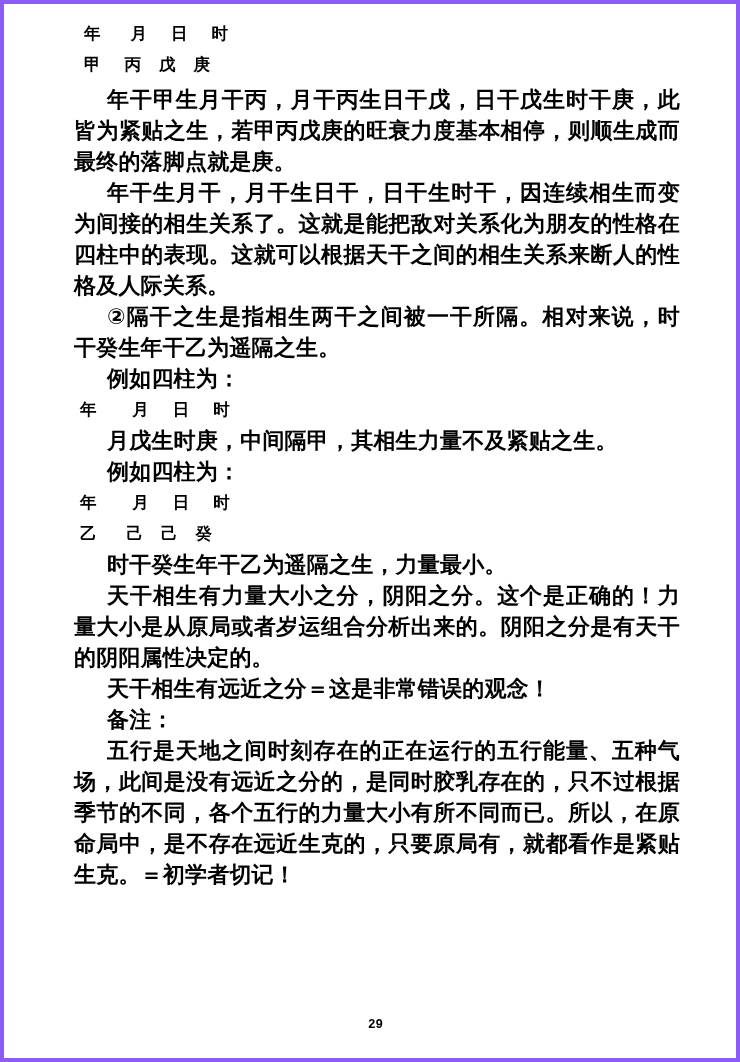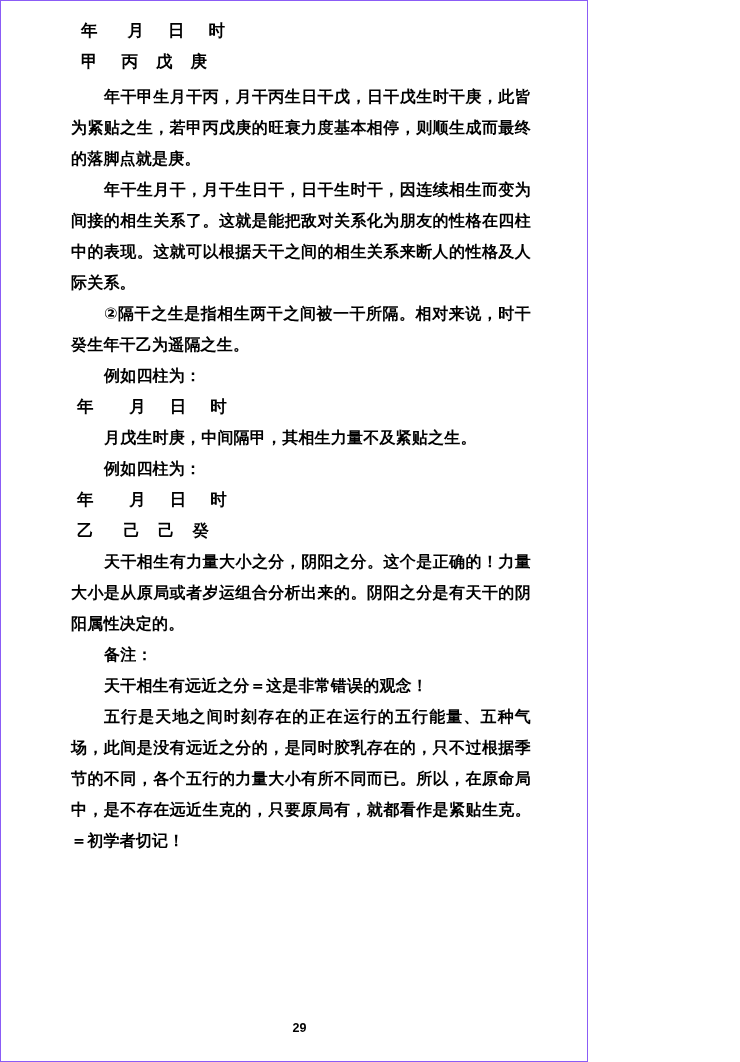--- a/index.html
+++ b/index.html
@@ -11,33 +11,33 @@
     width: 740px;
     height: 1062px;
     position: relative;
     font-family: "DejaVu Sans", "Liberation Sans", sans-serif;
     color: #000000;
     overflow: hidden;
   }
   .page {
     position: absolute;
     left: 0; top: 0;
-    width: 588px;
+    width: 740px;
     height: 1062px;
     box-sizing: border-box;
     padding: 14px 56px 0 70px;
-    border: 1px solid #8b5cf6;
+    border: 4px solid #8b5cf6;
   }
   .content {
     position: relative;
   }
   
   p.line {
     margin: 0 0 0 0;
-    font-size: 16px;
+    font-size: 22px;
     line-height: 31px;
     letter-spacing: 0.2px;
     font-weight: 700;
     text-align: justify;
     text-justify: inter-ideograph;
     word-break: break-all;
   }
   p.indent {
     text-indent: 33px;
   }
@@ -56,21 +56,21 @@
   .blk-sm { height: 4px; }
 
   .pagenum {
     position: absolute;
     left: 0;
     right: 0;
     bottom: 26px;
     text-align: center;
     font-size: 12.5px;
     font-weight: 700;
-    font-family: Liberation Sans, sans-serif;
+    font-family: Liberation Mono, monospace;
     padding-left: 11px;
   }
 </style>
 </head>
 <body>
 
 <div class="page">
   <div class="content">
 
     <div class="pillars pad2">年     月    日    时</div>
@@ -84,21 +84,22 @@
     <p class="line indent">例如四柱为：</p>
 
     <div class="pillars pad1">年      月    日    时</div>
 
     <p class="line indent">月戊生时庚，中间隔甲，其相生力量不及紧贴之生。</p>
     <p class="line indent">例如四柱为：</p>
 
     <div class="pillars pad1">年      月    日    时</div>
     <div class="pillars pad1">乙     己   己   癸</div>
 
+    <p class="line indent">时干癸生年干乙为遥隔之生，力量最小。</p>
     <p class="line indent">天干相生有力量大小之分，阴阳之分。这个是正确的！力量大小是从原局或者岁运组合分析出来的。阴阳之分是有天干的阴阳属性决定的。</p>
+    <p class="line indent">天干相生有远近之分＝这是非常错误的观念！</p>
     <p class="line indent">备注：</p>
-    <p class="line indent">天干相生有远近之分＝这是非常错误的观念！</p>
     <p class="line indent">五行是天地之间时刻存在的正在运行的五行能量、五种气场，此间是没有远近之分的，是同时胶乳存在的，只不过根据季节的不同，各个五行的力量大小有所不同而已。所以，在原命局中，是不存在远近生克的，只要原局有，就都看作是紧贴生克。＝初学者切记！</p>
 
   </div>
 
   <div class="pagenum">29</div>
 </div>
 
 </body></html>

